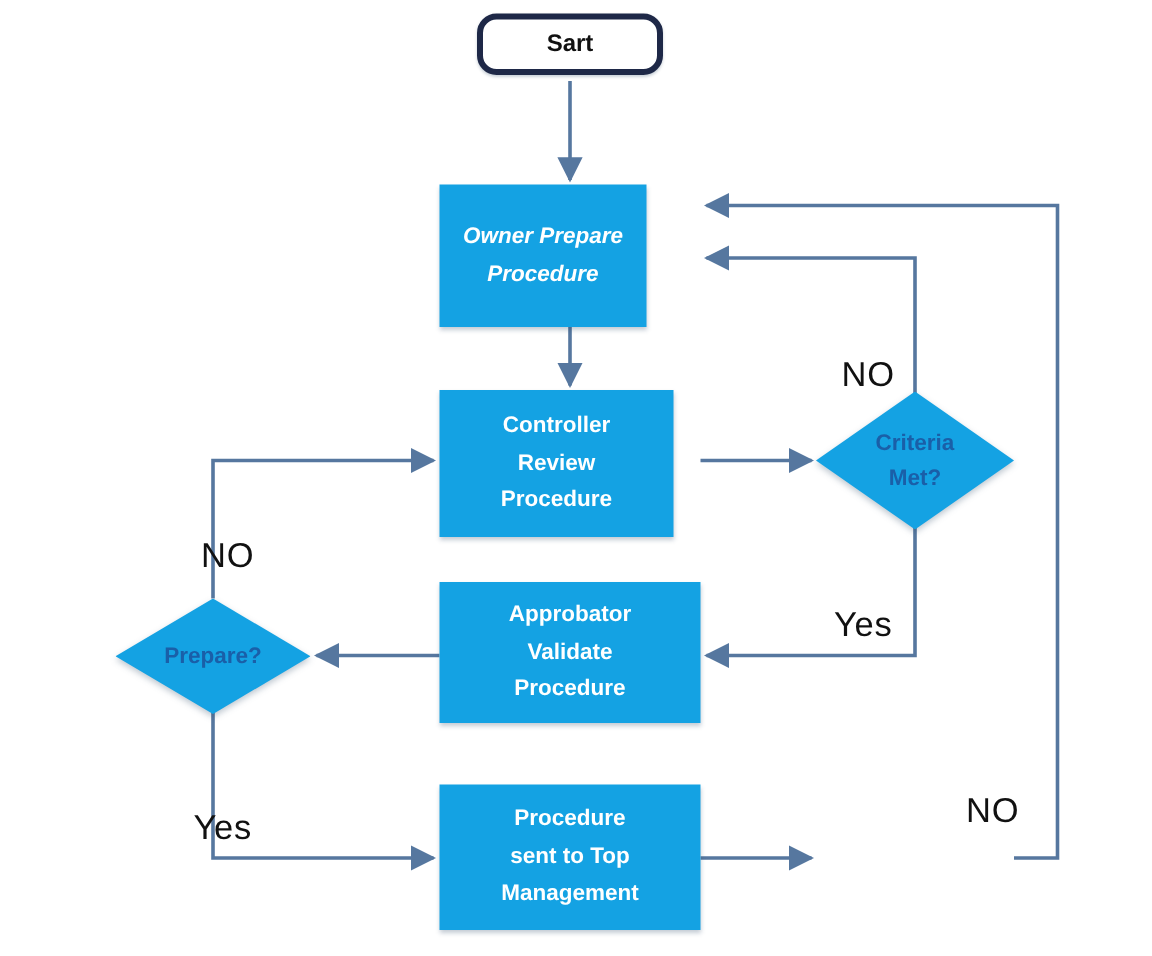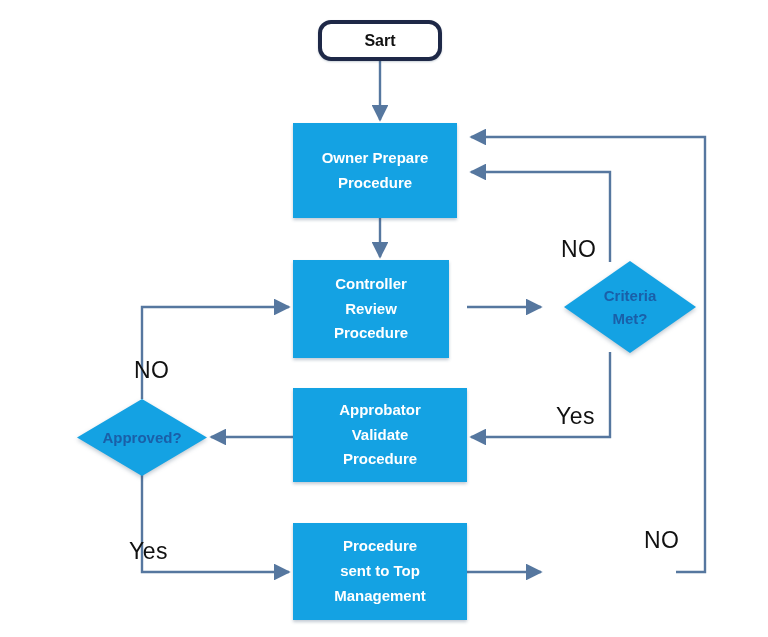--- a/index.html
+++ b/index.html
@@ -34,21 +34,21 @@
   }
   .process {
     background: var(--node-fill, #14a2e3);
     color: var(--node-text, #ffffff);
     font-weight: bold;
     font-size: 15px;
     line-height: 1.65;
     box-shadow: 0 2px 3px rgba(40, 70, 100, 0.28);
   }
   .start {
-    left: 318px; top: 20px; width: 124px; height: 41px;
+    left: 318px; top: 9px; width: 124px; height: 41px;
     background: #ffffff;
     border: 4px solid var(--start-border, #1e2847);
     border-radius: 13px;
     color: var(--start-text, #111111);
     font-weight: bold;
     font-size: 16px;
     box-shadow: 0 1px 2px rgba(40, 70, 100, 0.25);
   }
   .diamond-wrap { position: absolute; z-index: 2; filter: drop-shadow(0 2px 2px rgba(40,70,100,0.3)); }
   .diamond {
@@ -56,25 +56,25 @@
     background: var(--node-fill, #14a2e3);
     clip-path: polygon(50% 0, 100% 50%, 50% 100%, 0 50%);
     display: flex; align-items: center; justify-content: center;
     text-align: center;
     white-space: pre-line;
     color: var(--decision-text, #1a5fa8);
     font-weight: bold;
     font-size: 15px;
     line-height: 1.55;
   }
-  .node-owner       { left: 293px; top: 123px; width: 164px; height: 95px; }
+  .node-owner       { left: 293px; top: 123px; width: 138px; height: 95px; font-style: italic; }
   .node-controller  { left: 293px; top: 260px; width: 156px; height: 98px; }
   .node-approbator  { left: 293px; top: 388px; width: 174px; height: 94px; }
   .node-topmgmt     { left: 293px; top: 523px; width: 174px; height: 97px; }
-  .diamond-criteria { left: 564px; top: 261px; width: 132px; height: 92px; }
+  .diamond-criteria { left: 544px; top: 261px; width: 132px; height: 92px; }
   .diamond-approved { left:  77px; top: 399px; width: 130px; height: 77px; }
   .diamond-signed   { left: 545px; top: 532px; width: 130px; height: 79px; }
 
   .edge-label {
     position: absolute;
     z-index: 3;
     color: var(--label-text, #111111);
     font-weight: normal;
     font-size: 23px;
     letter-spacing: 0.5px;
@@ -124,21 +124,21 @@
   <div class="node process node-topmgmt">Procedure
 sent to Top
 Management</div>
 
   <div class="diamond-wrap diamond-criteria">
     <div class="diamond">Criteria
 Met?</div>
   </div>
 
   <div class="diamond-wrap diamond-approved">
-    <div class="diamond">Approved?</div>
+    <div class="diamond">Prepare?</div>
   </div>
 
 
   <div class="edge-label label-criteria-no">NO</div>
   <div class="edge-label label-criteria-yes">Yes</div>
   <div class="edge-label label-approved-no">NO</div>
   <div class="edge-label label-approved-yes">Yes</div>
   <div class="edge-label label-signed-no">NO</div>
 
 </div>

